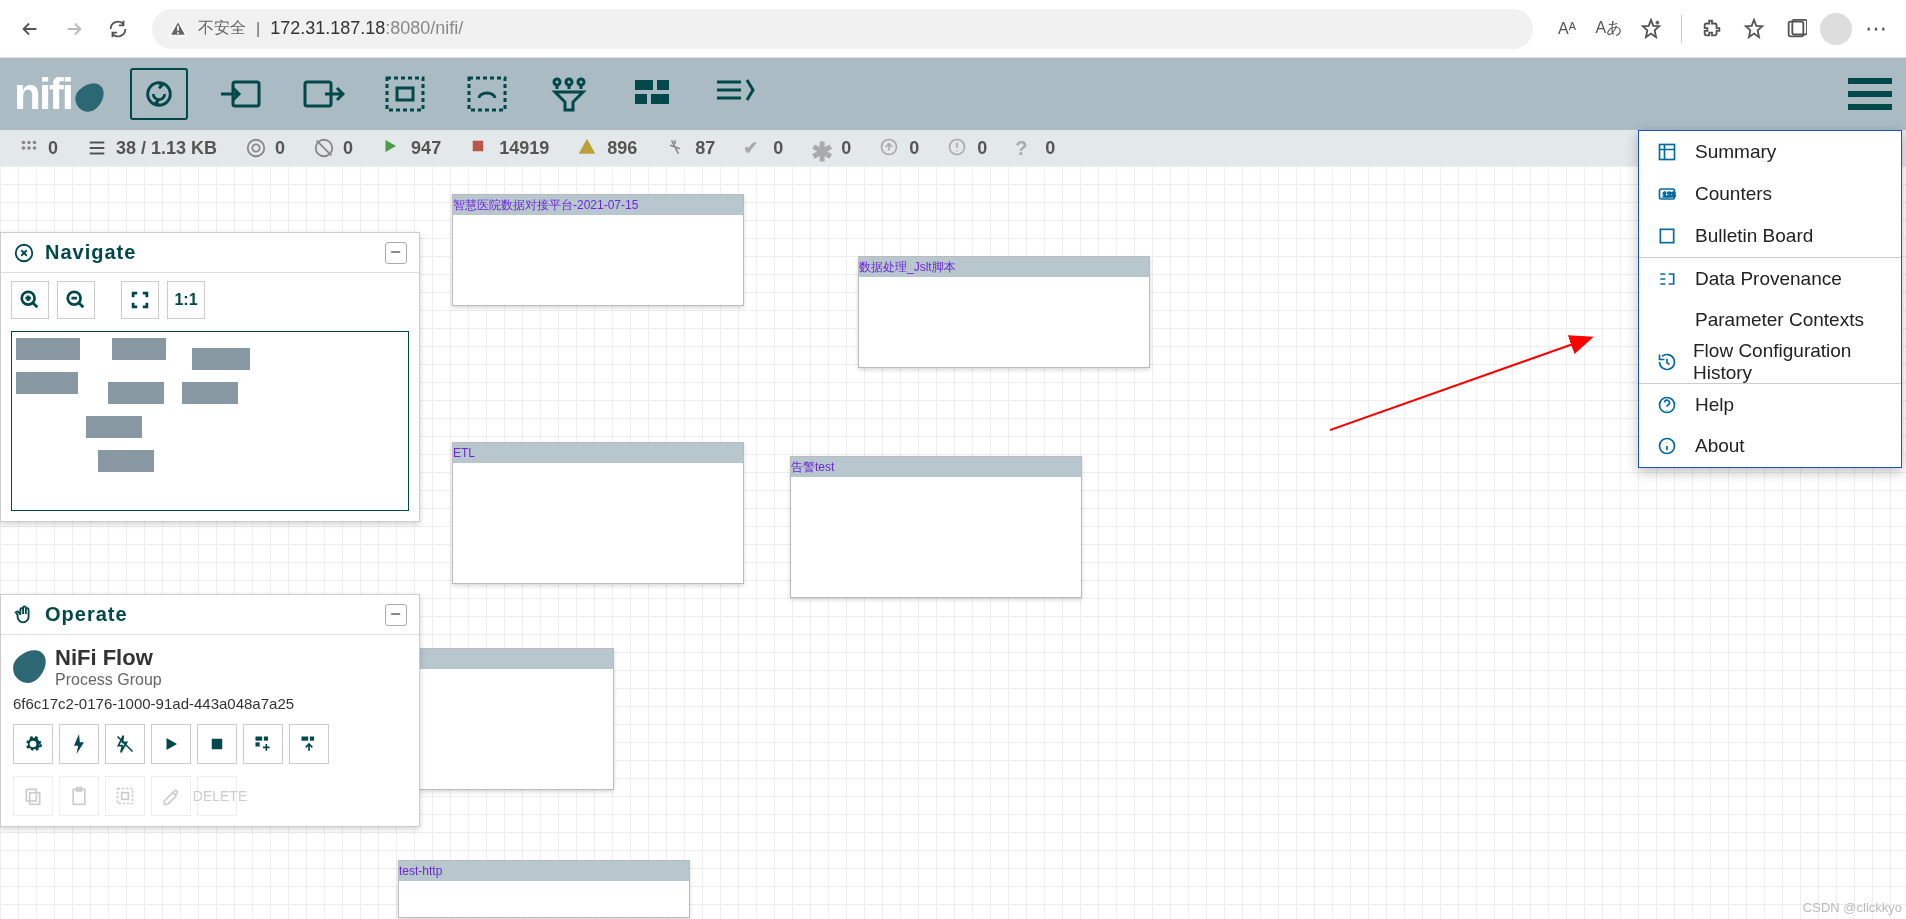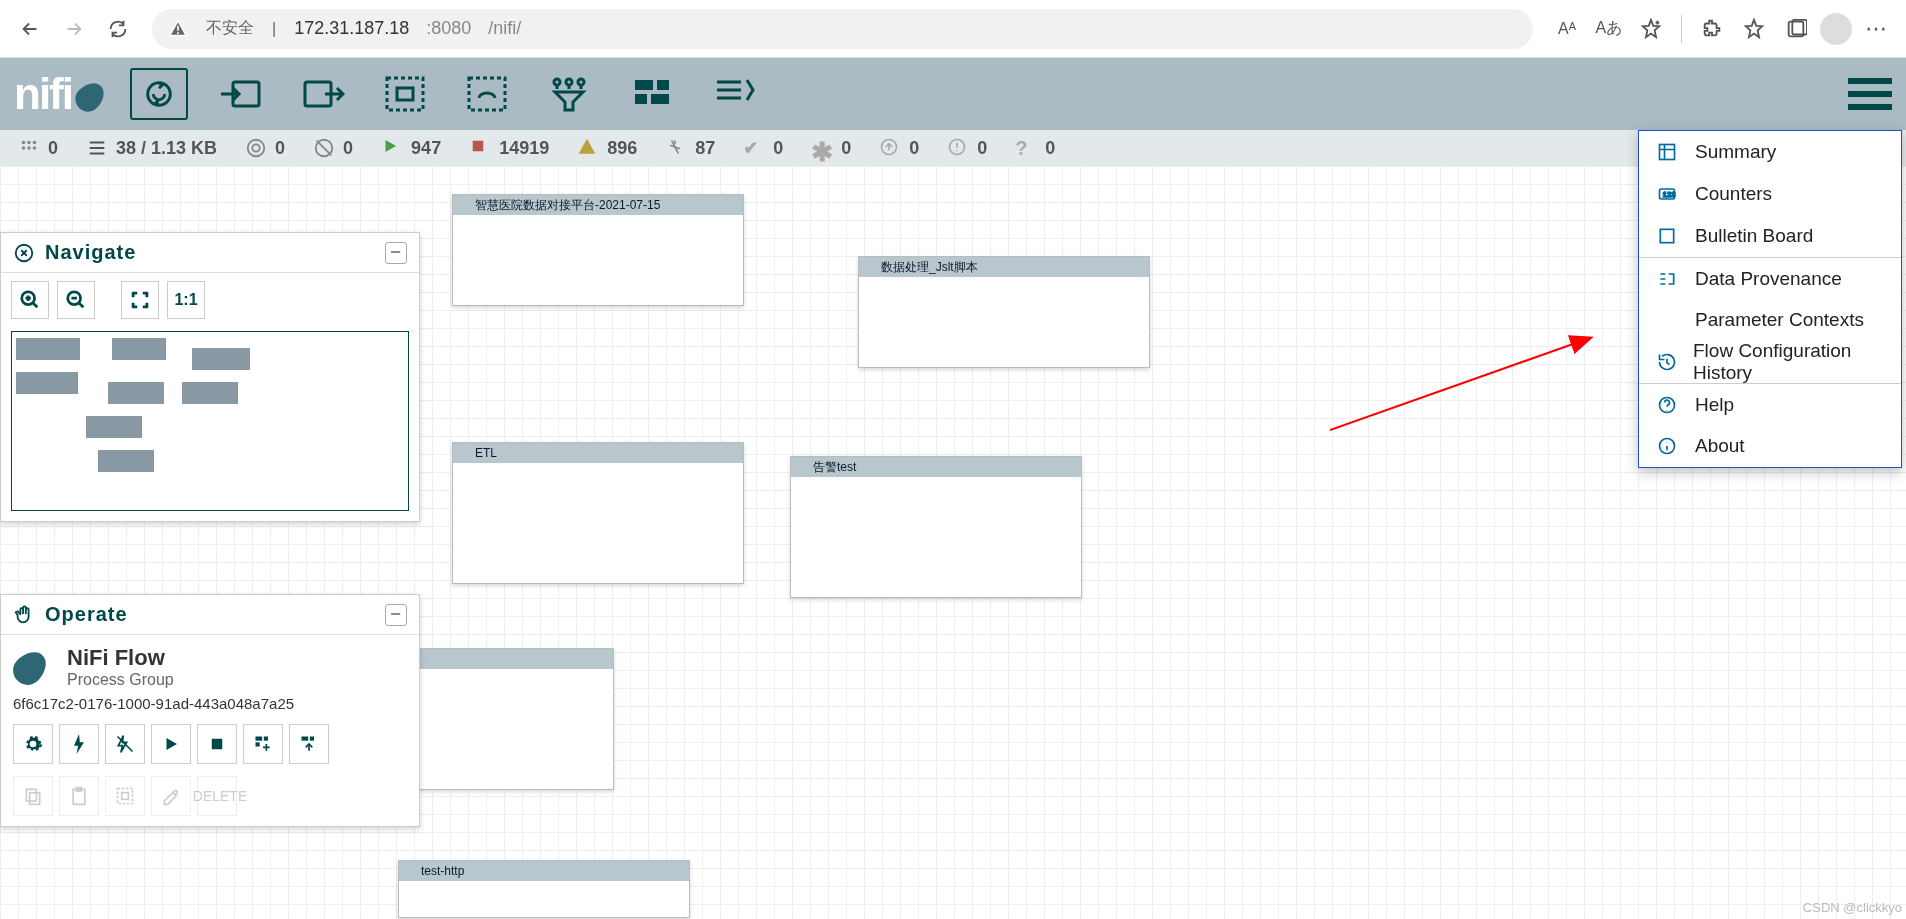--- a/index.html
+++ b/index.html
@@ -2,24 +2,24 @@
 <html><head>
 <meta charset="utf-8">
 <style>
 * { margin:0; padding:0; box-sizing:border-box; font-family:Arial,"Microsoft YaHei",sans-serif; }
 body { width:1906px; height:919px; overflow:hidden; background:#f5f5f5; position:relative; }
 
 
 .browser-bar { height:58px; background:#fff; display:flex; align-items:center; padding:0 12px; gap:8px; border-bottom:1px solid #e0e0e0; }
 .bb-btn { width:36px; height:36px; display:flex; align-items:center; justify-content:center; border-radius:4px; color:#555; }
 .bb-btn.disabled { color:#bbb; }
-.url-zone { flex:1; display:flex; align-items:center; height:40px; background:#f1f1f1; border-radius:20px; padding:0 16px; gap:18px; margin:0 8px; }
+.url-zone { flex:1; display:flex; align-items:center; height:40px; background:#f1f1f1; border-radius:20px; padding:0 16px; gap:10px; margin:0 8px; }
 .url-warn { color:#666; }
 .url-text { color:#333; font-size:18px; }
-.url-text .gray { color:#888;padding-left:17px; }
+.url-text .gray { color:#888; }
 .bb-right { display:flex; align-items:center; gap:6px; margin-left:auto; }
 .bb-sep { width:1px; height:28px; background:#ccc; margin:0 6px; }
 .avatar { width:32px; height:32px; border-radius:50%; background:#ddd; }
 
 
 .nifi-toolbar { height:72px; background:#AABBC3; display:flex; align-items:center; padding:0 14px; }
 .logo { color:#fff; font-size:44px; font-weight:bold; letter-spacing:-2px; margin-right:10px; }
 .logo .drop { display:inline-block; width:36px; height:44px; background:#2d6773; border-radius:50% 50% 50% 50% / 60% 60% 40% 40%; transform:rotate(45deg) scale(.7); vertical-align:middle; position:relative; }
 .tool { width:58px; height:52px; margin:0 12px; border:2px solid #004849; border-radius:3px; display:flex; align-items:center; justify-content:center; color:#004849; font-size:32px; position:relative; }
 .tool.noborder { border:none; }
@@ -31,36 +31,36 @@
 .status-bar .item { display:flex; align-items:center; gap:8px; }
 .ic { width:22px; height:22px; display:inline-block; }
 .st-red { color:#ba554a; }
 .st-green { color:#4a9e4a; }
 .st-amber { color:#bda037; }
 .st-time { margin-left:auto; display:flex; align-items:center; gap:8px; }
 
 
 .canvas { position:absolute; left:0; right:0; top:166px; bottom:0; background:#fff; background-image:linear-gradient(#eee 1px,transparent 1px),linear-gradient(90deg,#eee 1px,transparent 1px); background-size:18px 18px; }
 .pg { position:absolute; width:292px; background:#fff; border:1px solid #bbb; box-shadow:0 2px 4px rgba(0,0,0,.15); }
-.pg-h { height:20px; background:#B8C6CD; font-size:12px; color:#0f172a; padding:0 22px; display:flex; align-items:center; }
+.pg-h { height:20px; background:#B8C6CD; font-size:12px; color:#6d28d9; padding:0 0; display:flex; align-items:center; }
 .pg-b { height:120px; }
 .pg.short .pg-b { height:90px; }
 .pg.tiny .pg-b { height:36px; }
 
 
 .panel { position:absolute; left:0; width:420px; background:#fff; border:1px solid #ccc; box-shadow:0 2px 6px rgba(0,0,0,.18); }
 .panel-head { height:40px; display:flex; align-items:center; padding:0 12px; font-size:20px; font-weight:bold; color:#004849; letter-spacing:1px; gap:10px; border-bottom:1px solid #ddd; }
 .panel-head .collapse { margin-left:auto; color:#888; border:1px solid #aaa; border-radius:3px; width:22px; height:22px; display:flex; align-items:center; justify-content:center; font-size:18px; }
 .nav-tools { display:flex; gap:8px; padding:8px 10px; }
 .nav-tools .nbtn { width:38px; height:38px; border:1px solid #ccc; display:flex; align-items:center; justify-content:center; color:#004849; font-size:22px; font-weight:bold; }
 .minimap { margin:4px 10px 10px; border:1px solid #004849; height:180px; position:relative; background:#fff; }
 .minimap .blk { position:absolute; background:#8899a3; }
 
 .operate-body { padding:10px 12px; }
-.op-title { display:flex; align-items:flex-end; gap:20px; }
+.op-title { display:flex; align-items:flex-start; gap:8px; }
 .op-title .drop2 { width:34px; height:42px; background:#2d6773; border-radius:50% 50% 50% 50% / 60% 60% 40% 40%; transform:rotate(45deg) scale(.85); }
 .op-name { font-size:22px; font-weight:bold; color:#333; }
 .op-sub { font-size:16px; color:#666; }
 .op-id { font-size:15px; color:#333; margin-top:6px; }
 .op-row { display:flex; gap:6px; margin-top:12px; }
 .op-btn { width:40px; height:40px; border:1px solid #ccc; display:flex; align-items:center; justify-content:center; color:#004849; font-size:20px; }
 .op-btn.disabled { color:#ccc; border-color:#eee; }
 .op-del { display:flex; align-items:center; gap:6px; padding:0 10px; font-size:14px; }
 
 

